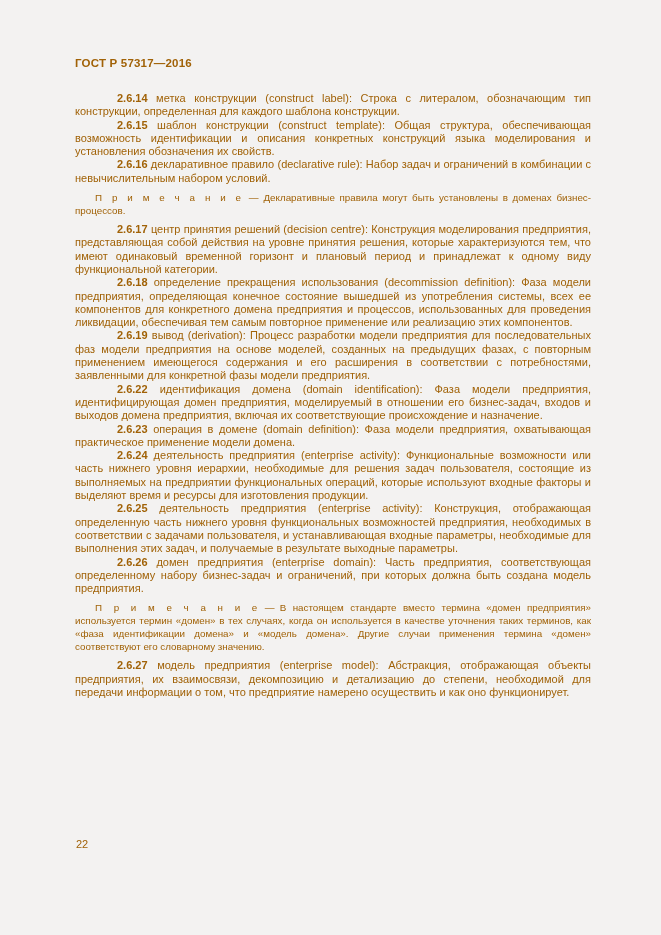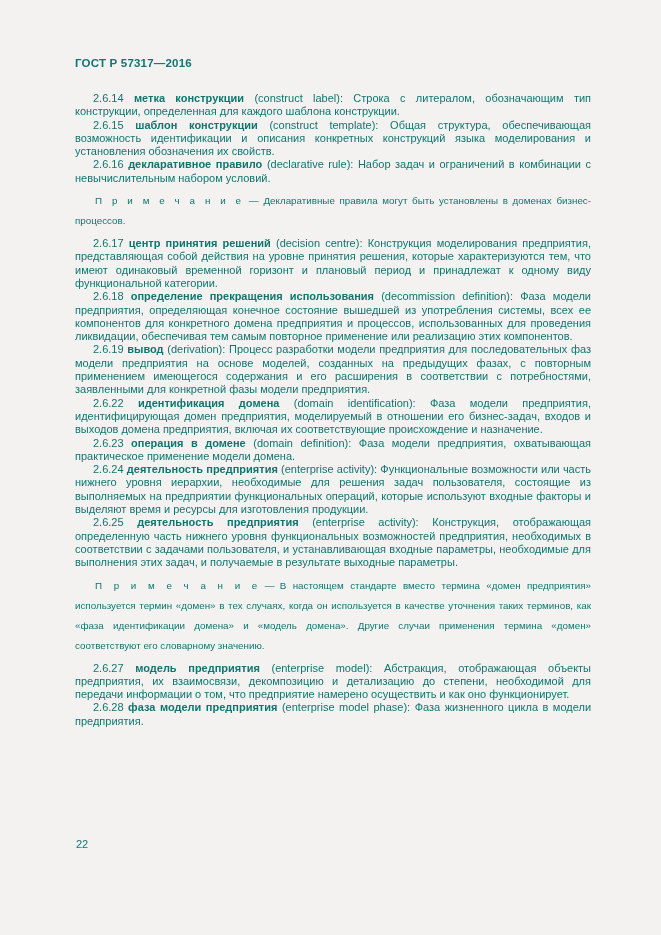--- a/index.html
+++ b/index.html
@@ -6,45 +6,45 @@
     margin: 0;
     padding: 0;
     background: #f3f2f1;
   }
   .page {
     position: relative;
     width: 661px;
     height: 935px;
     box-sizing: border-box;
     background: #f3f2f1;
-    color: #0f766e;
+    color: #a16207;
     font-family: "Liberation Sans", sans-serif;
     padding: 57px 70px 0 75px;
     overflow: hidden;
   }
   .doc-header {
     font-size: 11.5px;
     font-weight: bold;
     letter-spacing: 0.2px;
     margin: 0 0 23px 0;
   }
   .entries p {
     margin: 0;
     text-align: justify;
   }
   .entry {
     font-size: 11px;
     line-height: 13.3px;
     text-indent: 18px;
   }
-  .entry .num { font-weight: normal; }
-  .entry .term { font-weight: bold; }
+  .entry .num { font-weight: bold; margin-left: 24px; }
+  .entry .term { font-weight: normal; }
   .note {
     font-size: 9.8px;
-    line-height: 20px;
+    line-height: 13px;
     text-indent: 20px;
     margin: 6px 0 6px 0 !important;
   }
   .note-label { letter-spacing: 2.6px; }
   .note-dash { margin: 0 5px; }
   .page-number {
     position: absolute;
     left: 76px;
     top: 838px;
     font-size: 11px;
@@ -61,19 +61,19 @@
       <p class="entry"><span class="num">2.6.15 </span><span class="term">шаблон конструкции</span><span class="en"> (construct template): </span><span class="def">Общая структура, обеспечивающая возможность идентификации и описания конкретных конструкций языка моделирования и установления обозначения их свойств.</span></p>
       <p class="entry"><span class="num">2.6.16 </span><span class="term">декларативное правило</span><span class="en"> (declarative rule): </span><span class="def">Набор задач и ограничений в комбинации с невычислительным набором условий.</span></p>
       <p class="note"><span class="note-label">П р и м е ч а н и е</span><span class="note-dash">—</span><span class="note-text">Декларативные правила могут быть установлены в доменах бизнес-процессов.</span></p>
       <p class="entry"><span class="num">2.6.17 </span><span class="term">центр принятия решений</span><span class="en"> (decision centre): </span><span class="def">Конструкция моделирования предприятия, представляющая собой действия на уровне принятия решения, которые характеризуются тем, что имеют одинаковый временной горизонт и плановый период и принадлежат к одному виду функциональной категории.</span></p>
       <p class="entry"><span class="num">2.6.18 </span><span class="term">определение прекращения использования</span><span class="en"> (decommission definition): </span><span class="def">Фаза модели предприятия, определяющая конечное состояние вышедшей из употребления системы, всех ее компонентов для конкретного домена предприятия и процессов, использованных для проведения ликвидации, обеспечивая тем самым повторное применение или реализацию этих компонентов.</span></p>
       <p class="entry"><span class="num">2.6.19 </span><span class="term">вывод</span><span class="en"> (derivation): </span><span class="def">Процесс разработки модели предприятия для последовательных фаз модели предприятия на основе моделей, созданных на предыдущих фазах, с повторным применением имеющегося содержания и его расширения в соответствии с потребностями, заявленными для конкретной фазы модели предприятия.</span></p>
       <p class="entry"><span class="num">2.6.22 </span><span class="term">идентификация домена</span><span class="en"> (domain identification): </span><span class="def">Фаза модели предприятия, идентифицирующая домен предприятия, моделируемый в отношении его бизнес-задач, входов и выходов домена предприятия, включая их соответствующие происхождение и назначение.</span></p>
       <p class="entry"><span class="num">2.6.23 </span><span class="term">операция в домене</span><span class="en"> (domain definition): </span><span class="def">Фаза модели предприятия, охватывающая практическое применение модели домена.</span></p>
       <p class="entry"><span class="num">2.6.24 </span><span class="term">деятельность предприятия</span><span class="en"> (enterprise activity): </span><span class="def">Функциональные возможности или часть нижнего уровня иерархии, необходимые для решения задач пользователя, состоящие из выполняемых на предприятии функциональных операций, которые используют входные факторы и выделяют время и ресурсы для изготовления продукции.</span></p>
       <p class="entry"><span class="num">2.6.25 </span><span class="term">деятельность предприятия</span><span class="en"> (enterprise activity): </span><span class="def">Конструкция, отображающая определенную часть нижнего уровня функциональных возможностей предприятия, необходимых в соответствии с задачами пользователя, и устанавливающая входные параметры, необходимые для выполнения этих задач, и получаемые в результате выходные параметры.</span></p>
+      <p class="entry"><span class="num">2.6.26 </span><span class="term">домен предприятия</span><span class="en"> (enterprise domain): </span><span class="def">Часть предприятия, соответствующая определенному набору бизнес-задач и ограничений, при которых должна быть создана модель предприятия.</span></p>
       <p class="note"><span class="note-label">П р и м е ч а н и е</span><span class="note-dash">—</span><span class="note-text">В настоящем стандарте вместо термина «домен предприятия» используется термин «домен» в тех случаях, когда он используется в качестве уточнения таких терминов, как «фаза идентификации домена» и «модель домена». Другие случаи применения термина «домен» соответствуют его словарному значению.</span></p>
       <p class="entry"><span class="num">2.6.27 </span><span class="term">модель предприятия</span><span class="en"> (enterprise model): </span><span class="def">Абстракция, отображающая объекты предприятия, их взаимосвязи, декомпозицию и детализацию до степени, необходимой для передачи информации о том, что предприятие намерено осуществить и как оно функционирует.</span></p>
-      <p class="entry"><span class="num">2.6.28 </span><span class="term">фаза модели предприятия</span><span class="en"> (enterprise model phase): </span><span class="def">Фаза жизненного цикла в модели предприятия.</span></p>
     </div>
 
   <div class="page-number">22</div>
 </div>
 
 </body></html>

